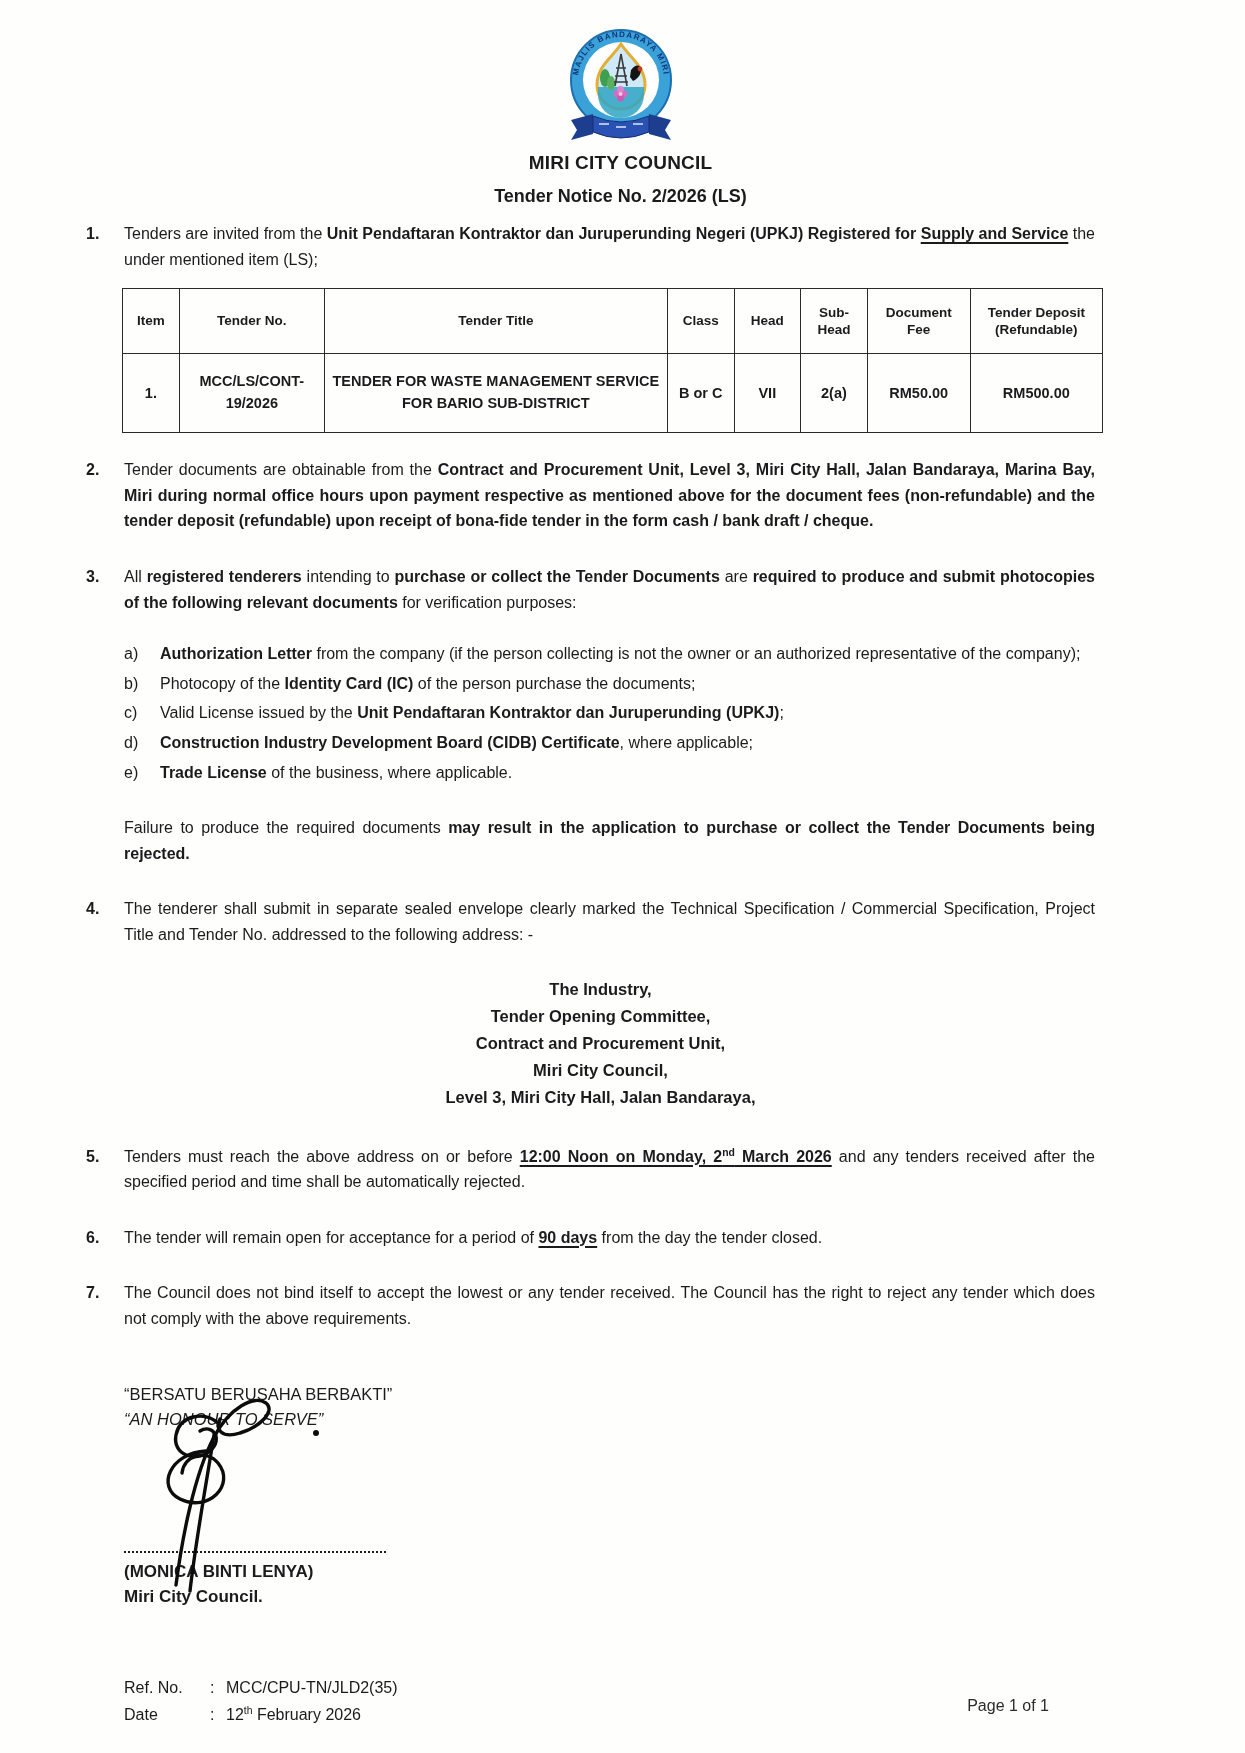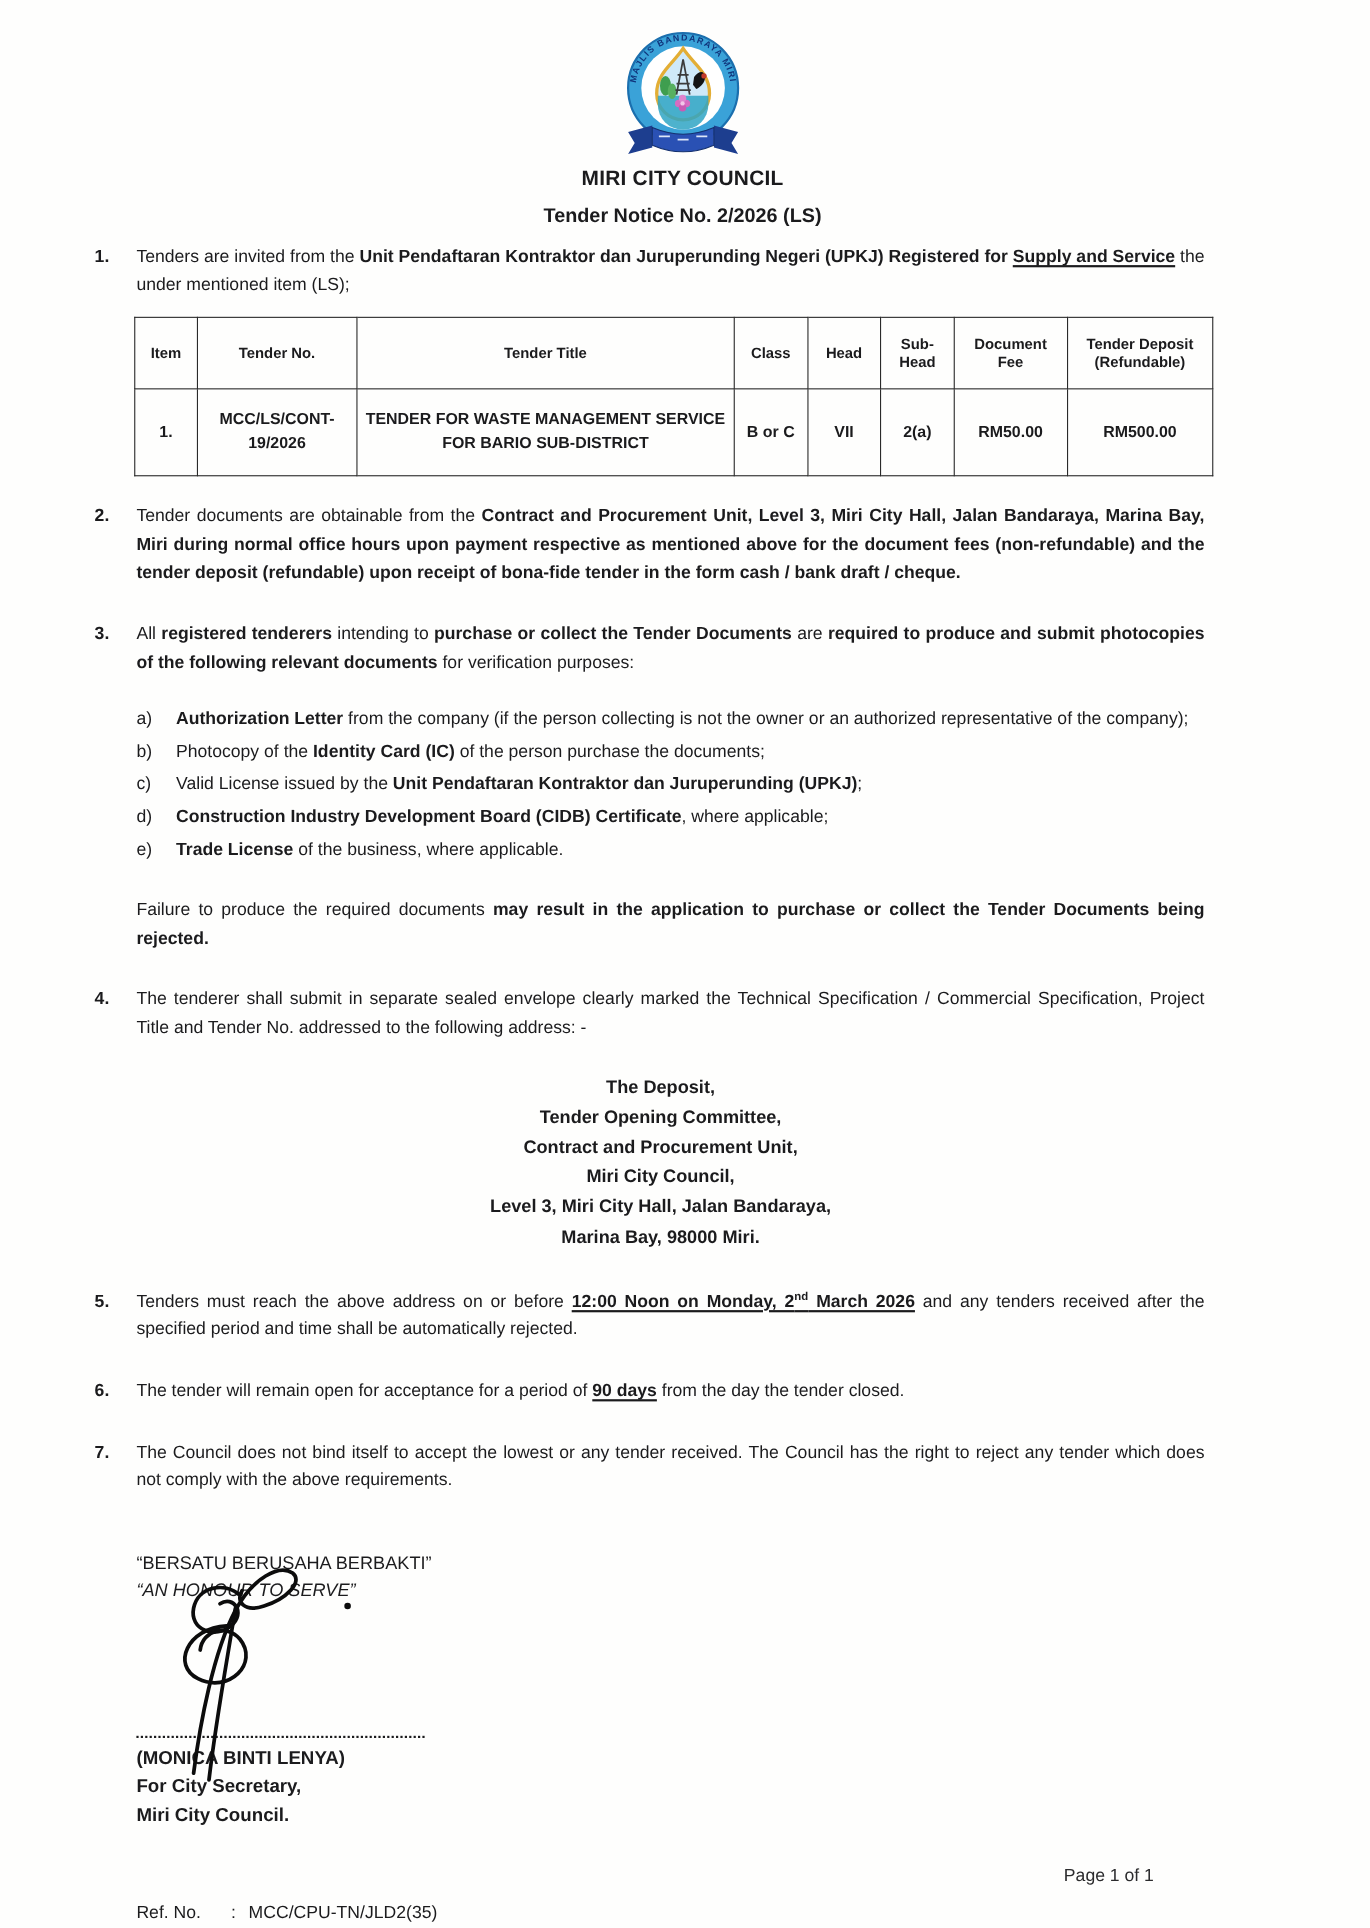--- a/index.html
+++ b/index.html
@@ -186,26 +186,25 @@
   </div>
 
   <div class="plain-par"><span>Failure to produce the required documents </span><span class="b">may result in the application to purchase or collect the Tender Documents being rejected.</span></div>
 
   <div class="li" style="margin-top:30px;">
     <div class="num">4.</div>
     <div class="txt">The tenderer shall submit in separate sealed envelope clearly marked the Technical Specification / Commercial Specification, Project Title and Tender No. addressed to the following address: -</div>
   </div>
 
   <div class="address">
-    <div>The Deposit,</div>
+    <div>The Industry,</div>
     <div>Tender Opening Committee,</div>
     <div>Contract and Procurement Unit,</div>
     <div>Miri City Council,</div>
     <div>Level 3, Miri City Hall, Jalan Bandaraya,</div>
-    <div>Marina Bay, 98000 Miri.</div>
   </div>
 
   <div class="li" style="margin-top:32px;">
     <div class="num">5.</div>
     <div class="txt"><span>Tenders must reach the above address on or before </span><span class="bu"><span>12:00 Noon on Monday, 2</span><sup>nd</sup><span> March 2026</span></span><span> and any tenders received after the specified period and time shall be automatically rejected.</span></div>
   </div>
 
   <div class="li" style="margin-top:30px;">
     <div class="num">6.</div>
     <div class="txt"><span>The tender will remain open for acceptance for a period of </span><span class="bu">90 days</span><span> from the day the tender closed.</span></div>
@@ -229,21 +228,20 @@
         <path d="M88,62 C52,64 38,98 62,110 C90,124 118,96 100,74 C88,60 66,66 64,84"></path>
         <path d="M96,46 C88,96 78,150 72,202"></path>
         <circle cx="198" cy="44" r="3" fill="#0c0c0c" stroke="none"></circle>
       </g>
     </svg>
   </div>
   <div class="dotted-line"></div>
 
   <div class="name-block">
     <div>(MONICA BINTI LENYA)</div>
-    <div>For City Secretary,</div>
     <div>Miri City Council.</div>
   </div>
 
   <div class="ref-block">
     <div class="ref-row">
       <span class="lab">Ref. No.</span>
       <span class="col">:</span>
       <span>MCC/CPU-TN/JLD2(35)</span>
     </div>
     <div class="ref-row">

